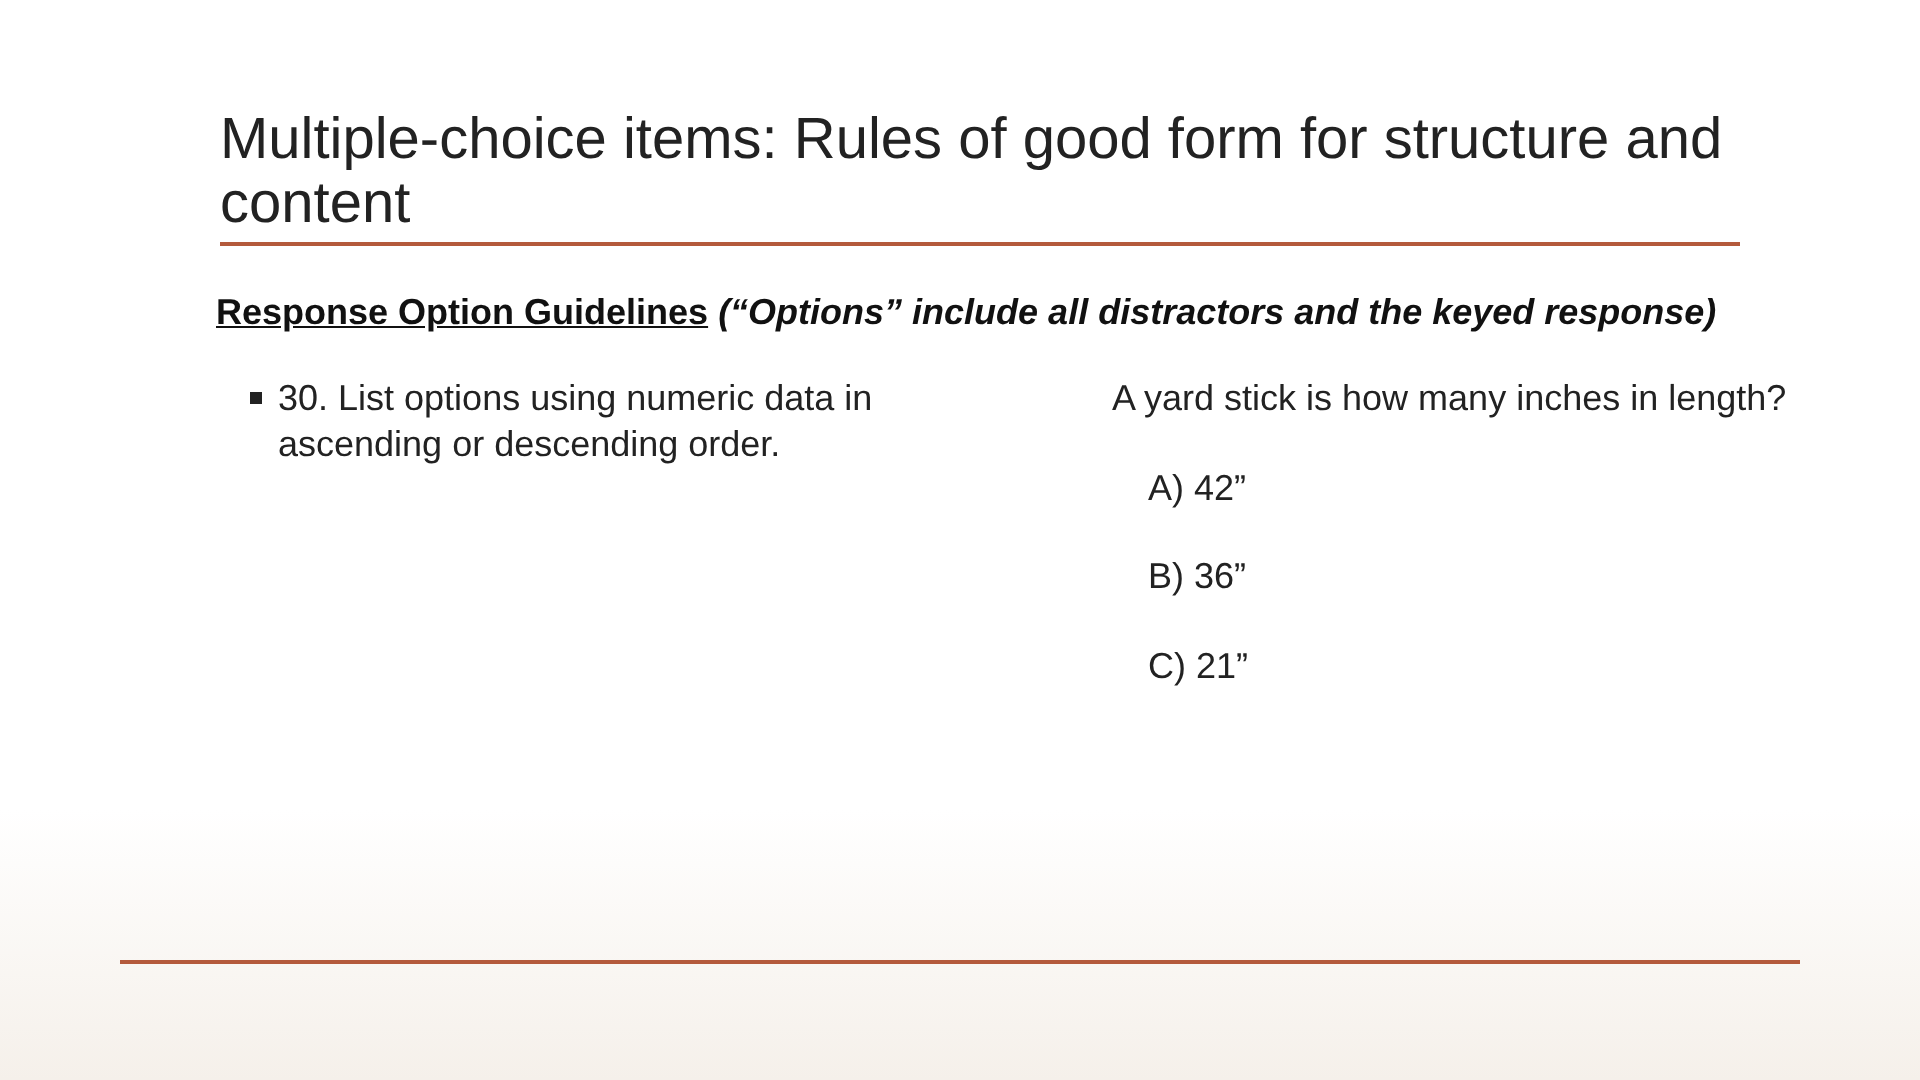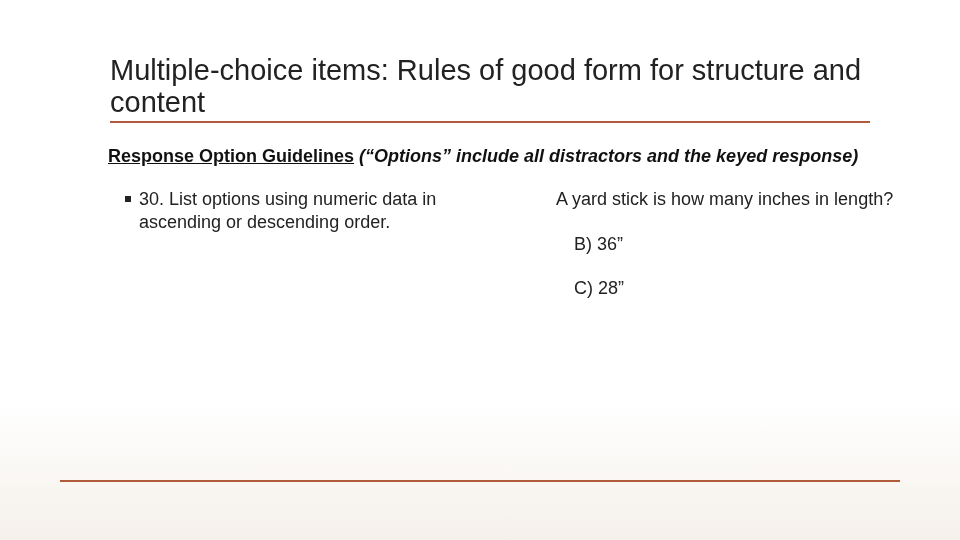--- a/index.html
+++ b/index.html
@@ -103,19 +103,20 @@
   <div class="body-left">
     <div class="bullet">
       <span class="sq"></span>
       <span>30.  List options using numeric data in ascending or descending order.</span>
     </div>
   </div>
 
   <div class="body-right">
     <div>A yard stick is how many inches in length?</div>
     <div class="options">
+      <div>A) 42”</div>
       <div>B) 36”</div>
-      <div>C) 28”</div>
+      <div>C) 21”</div>
     </div>
   </div>
 
   <div class="bottom-rule"></div>
 </div>
 
 </body></html>

